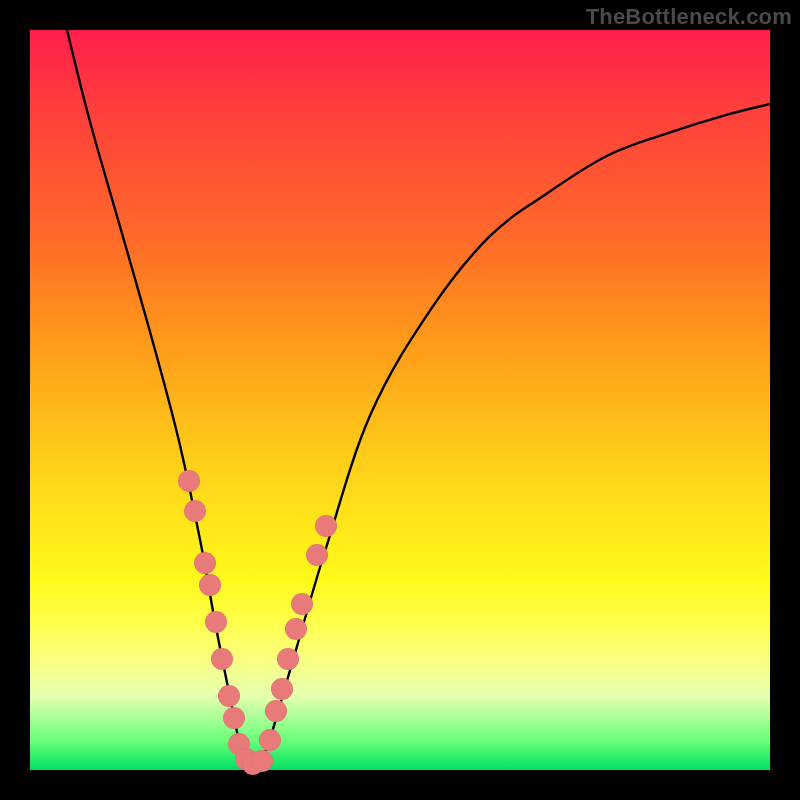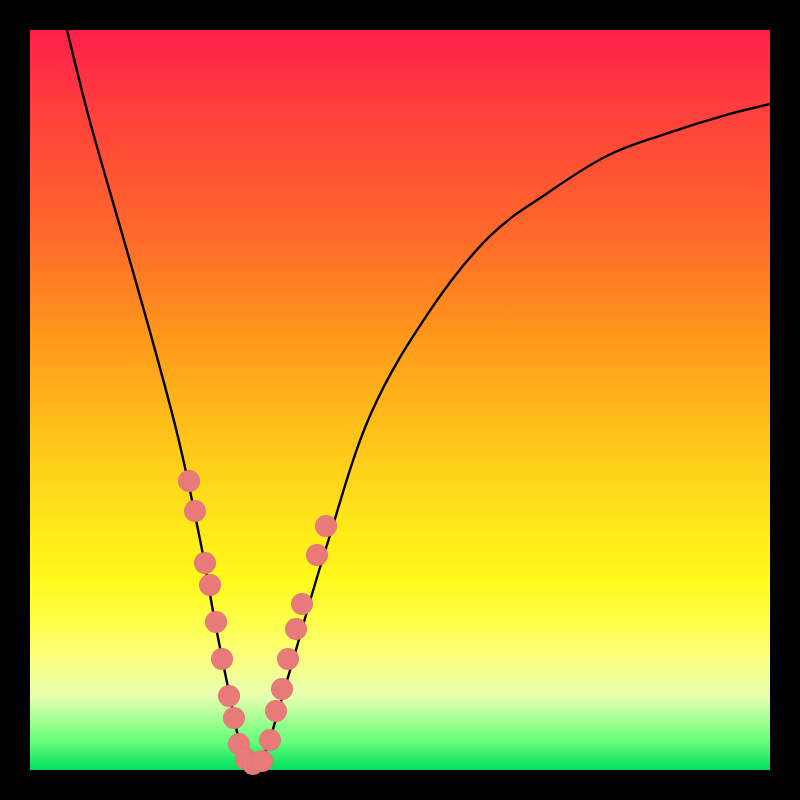--- a/index.html
+++ b/index.html
@@ -61,20 +61,21 @@
     margin-top: -11px;
     border-radius: 50%;
     background: #e97a7a;
     box-shadow: 0 0 0 0.5px rgba(0,0,0,0.05) inset;
   }
 </style>
 </head>
 <body>
 
 <div class="frame">
+  <div class="watermark">TheBottleneck.com</div>
 
   <div class="plot-area">
     <svg class="curve" viewBox="0 0 740 740" preserveAspectRatio="none">
       <path id="curve-path" fill="none" stroke="#000000" stroke-width="2.4" stroke-linecap="round" d="M 37.0 0.0 C 41.0 16.0, 49.9 54.2, 59.2 88.8 C 68.5 123.4, 78.1 155.1, 88.8 192.4 C 99.5 229.7, 107.7 257.4, 118.4 296.0 C 129.1 334.6, 138.7 368.4, 148.0 407.0 C 157.3 445.6, 163.5 477.3, 170.2 510.6 C 176.9 543.9, 179.7 564.0, 185.0 592.0 C 190.3 620.0, 195.1 643.4, 199.8 666.0 C 204.5 688.6, 206.9 704.5, 210.9 717.8 C 214.9 731.1, 217.3 740.0, 222.0 740.0 C 226.7 740.0, 230.1 735.1, 236.8 717.8 C 243.5 700.5, 248.3 679.8, 259.0 643.8 C 269.7 607.8, 281.3 564.6, 296.0 518.0 C 310.7 471.4, 321.8 427.4, 340.4 384.8 C 359.0 342.2, 378.3 313.2, 399.6 281.2 C 420.9 249.2, 437.5 228.5, 458.8 207.2 C 480.1 185.9, 496.7 177.5, 518.0 162.8 C 539.3 148.1, 555.9 136.5, 577.2 125.8 C 598.5 115.1, 615.1 110.9, 636.4 103.6 C 657.7 96.3, 677.0 90.4, 695.6 85.1 C 714.2 79.8, 732.0 76.0, 740.0 74.0"></path>
     </svg>
     <div id="markers">
         <div class="marker" style="left: 159.1px; top: 451.4px; background: rgb(233, 122, 122);"></div>
         <div class="marker" style="left: 165.02px; top: 481px; background: rgb(233, 122, 122);"></div>
         <div class="marker" style="left: 175.38px; top: 532.8px; background: rgb(233, 122, 122);"></div>
         <div class="marker" style="left: 179.82px; top: 555px; background: rgb(233, 122, 122);"></div>

